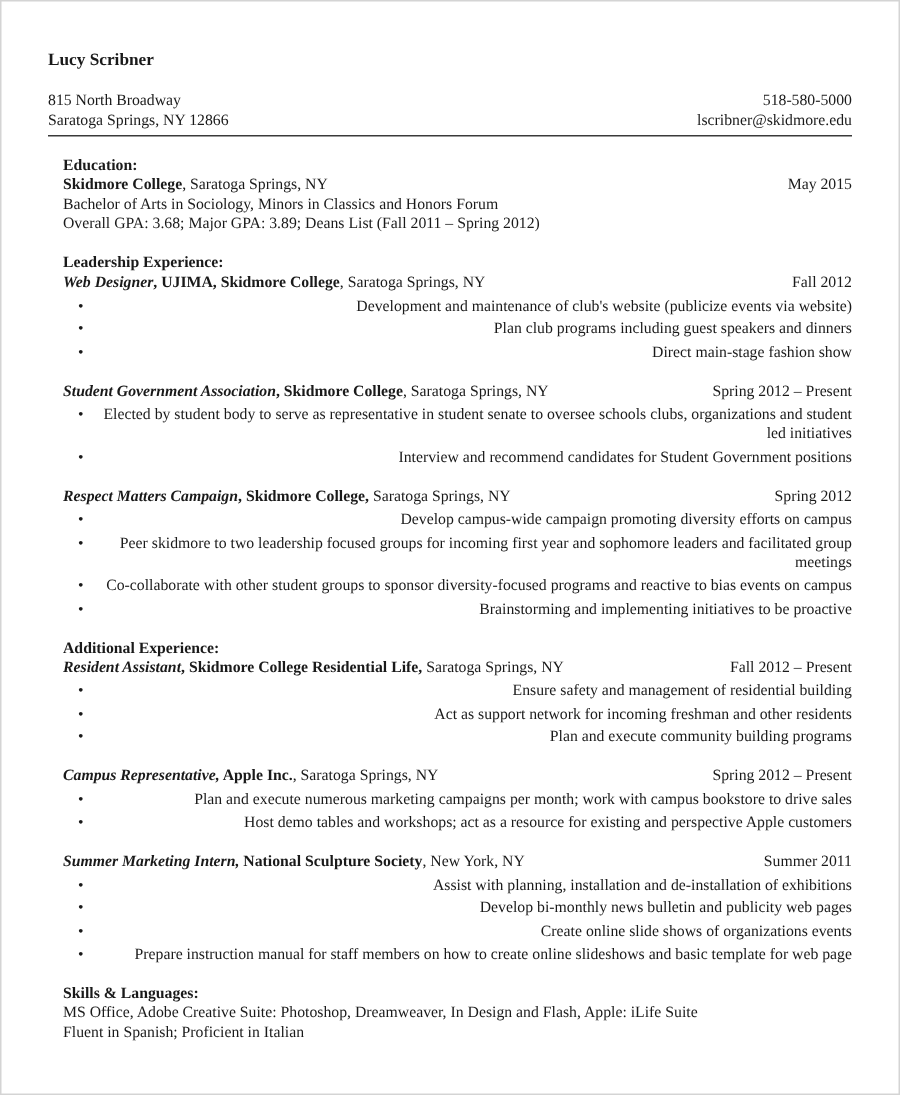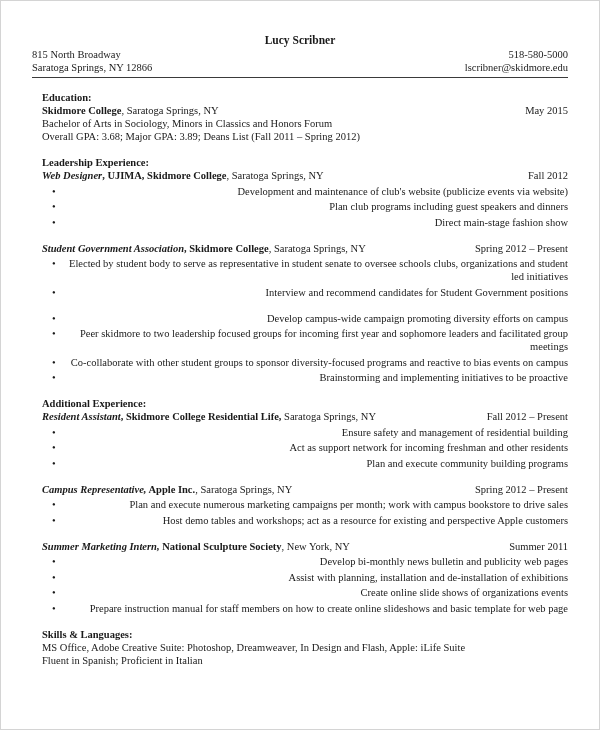--- a/index.html
+++ b/index.html
@@ -10,24 +10,24 @@
     background: var(--page_bg, #ffffff);
     border: 1px solid var(--page_border, #d4d4d4);
     padding: 33px 31px 0 31px;
     font-family: "Liberation Serif", "DejaVu Serif", serif;
     font-size: 10.5px;
     line-height: 13px;
     color: var(--text, #1a1a1a);
     overflow: hidden;
   }
   .name {
-    text-align: center;
+    text-align: left;
     font-weight: bold;
     font-size: 11.5px;
-    margin-bottom: 1px;
+    margin-bottom: 14px;
   }
   .contact-row {
     display: flex;
     justify-content: space-between;
     gap: 11px;
   }
   .rule {
     border-top: 1px solid var(--rule, #3a3a3a);
     margin-top: 3px;
   }
@@ -106,20 +106,24 @@
         <span class="entry-head"><span class="ti">Student Government Association</span><span class="org">, Skidmore College</span><span>, Saratoga Springs, NY</span></span>
         <span class="date">Spring 2012 – Present</span>
       </div>
       <ul class="bullets">
         <li>Elected by student body to serve as representative in student senate to oversee schools clubs, organizations and student led initiatives</li>
         <li>Interview and recommend candidates for Student Government positions</li>
       </ul>
     </div>
 
     <div class="entry">
+      <div class="entry-line">
+        <span class="entry-head"><span class="ti">Respect Matters Campaign</span><span class="org">, Skidmore College,</span><span> Saratoga Springs, NY</span></span>
+        <span class="date">Spring 2012</span>
+      </div>
       <ul class="bullets">
         <li>Develop campus-wide campaign promoting diversity efforts on campus</li>
         <li>Peer skidmore to two leadership focused groups for incoming first year and sophomore leaders and facilitated group meetings</li>
         <li>Co-collaborate with other student groups to sponsor diversity-focused programs and reactive to bias events on campus</li>
         <li>Brainstorming and implementing initiatives to be proactive</li>
       </ul>
     </div>
   </div>
 
   <div class="sec">
@@ -147,22 +151,22 @@
         <li>Host demo tables and workshops; act as a resource for existing and perspective Apple customers</li>
       </ul>
     </div>
 
     <div class="entry">
       <div class="entry-line">
         <span class="entry-head"><span class="ti">Summer Marketing Intern,</span><span class="org"> National Sculpture Society</span><span>, New York, NY</span></span>
         <span class="date">Summer 2011</span>
       </div>
       <ul class="bullets">
+        <li>Assist with planning, installation and de-installation of exhibitions</li>
         <li>Develop bi-monthly news bulletin and publicity web pages</li>
-        <li>Assist with planning, installation and de-installation of exhibitions</li>
         <li>Create online slide shows of organizations events</li>
         <li>Prepare instruction manual for staff members on how to create online slideshows and basic template for web page</li>
       </ul>
     </div>
   </div>
 
   <div class="sec">
     <div class="sec-heading">Skills &amp; Languages:</div>
     <div>MS Office, Adobe Creative Suite: Photoshop, Dreamweaver, In Design and Flash, Apple: iLife Suite</div>
     <div>Fluent in Spanish; Proficient in Italian</div>

